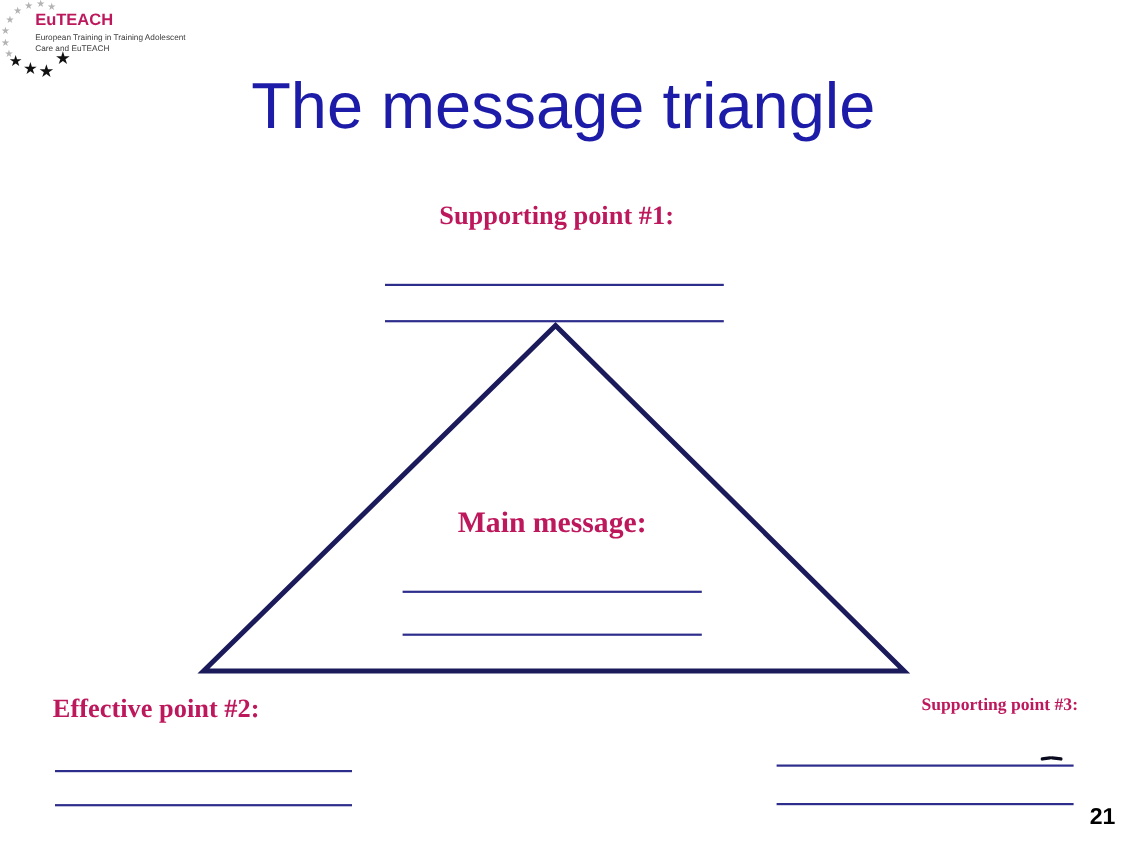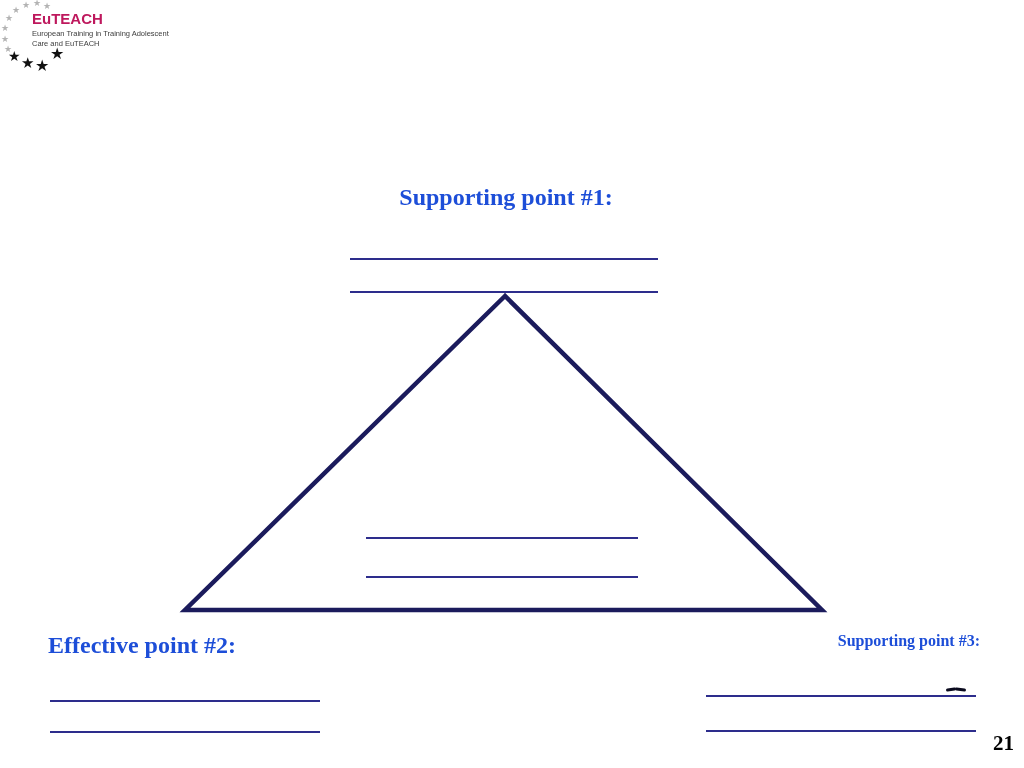--- a/index.html
+++ b/index.html
@@ -31,38 +31,38 @@
   }
 
   
   .triangle-svg{position:absolute;left:0;top:0;width:1024px;height:768px;}
 
   
   .dlabel{
     position:absolute;
     font-family:"Liberation Serif", serif;
     font-weight:bold;
-    color:#1d4ed8;
+    color:#be185d;
     white-space:nowrap;
   }
   .lbl-sp1{left:0;right:12px;top:184px;text-align:center;font-size:24px;}
   .lbl-main{left:337px;width:330px;top:460px;text-align:center;font-size:27px;}
   .lbl-sp2{left:48px;top:632px;font-size:24px;}
   .lbl-sp3{right:44px;top:632px;font-size:16px;}
 
   
   .blank-line{position:absolute;height:0;border-top:2px solid #2d2d8c;}
 
   
   .artifact{position:absolute;background:#0a0a1e;height:3px;border-radius:2px;}
 
   
   .page-number{
     position:absolute;right:10px;top:731px;
-    font-family:Liberation Serif, serif;
+    font-family:Liberation Sans, sans-serif;
     font-size:21px;font-weight:bold;color:#000000;
   }
 </style>
 </head>
 <body>
 
 <div class="slide">
 
   <div class="logo">
     <span class="star faint" style="left:20px;top:-3px">★</span>
@@ -79,29 +79,31 @@
     <span class="star bold" style="left:48px;top:42px;font-size:16px">★</span>
     <div class="logo-text">
       <div class="logo-name">EuTEACH</div>
       <div class="logo-sub">
         <div>European Training in Training Adolescent</div>
         <div>Care and EuTEACH</div>
       </div>
     </div>
   </div>
 
+  <h1 class="title">The message triangle</h1>
 
   <svg class="triangle-svg" viewBox="0 0 1024 768">
     <polygon points="505,296 185,610 822,610" fill="none" stroke="#1b1b5c" stroke-width="4.5" stroke-linejoin="miter"></polygon>
   </svg>
 
   <div class="dlabel lbl-sp1">Supporting point #1:</div>
   <div class="blank-line" style="left:350px;top:258px;width:308px"></div>
   <div class="blank-line" style="left:350px;top:291px;width:308px"></div>
 
+  <div class="dlabel lbl-main">Main message:</div>
   <div class="blank-line" style="left:366px;top:537px;width:272px"></div>
   <div class="blank-line" style="left:366px;top:576px;width:272px"></div>
 
   <div class="dlabel lbl-sp2">Effective point #2:</div>
   <div class="blank-line" style="left:50px;top:700px;width:270px"></div>
   <div class="blank-line" style="left:50px;top:731px;width:270px"></div>
 
   <div class="dlabel lbl-sp3">Supporting point #3:</div>
   <div class="blank-line" style="left:706px;top:695px;width:270px"></div>
   <div class="blank-line" style="left:706px;top:730px;width:270px"></div>

